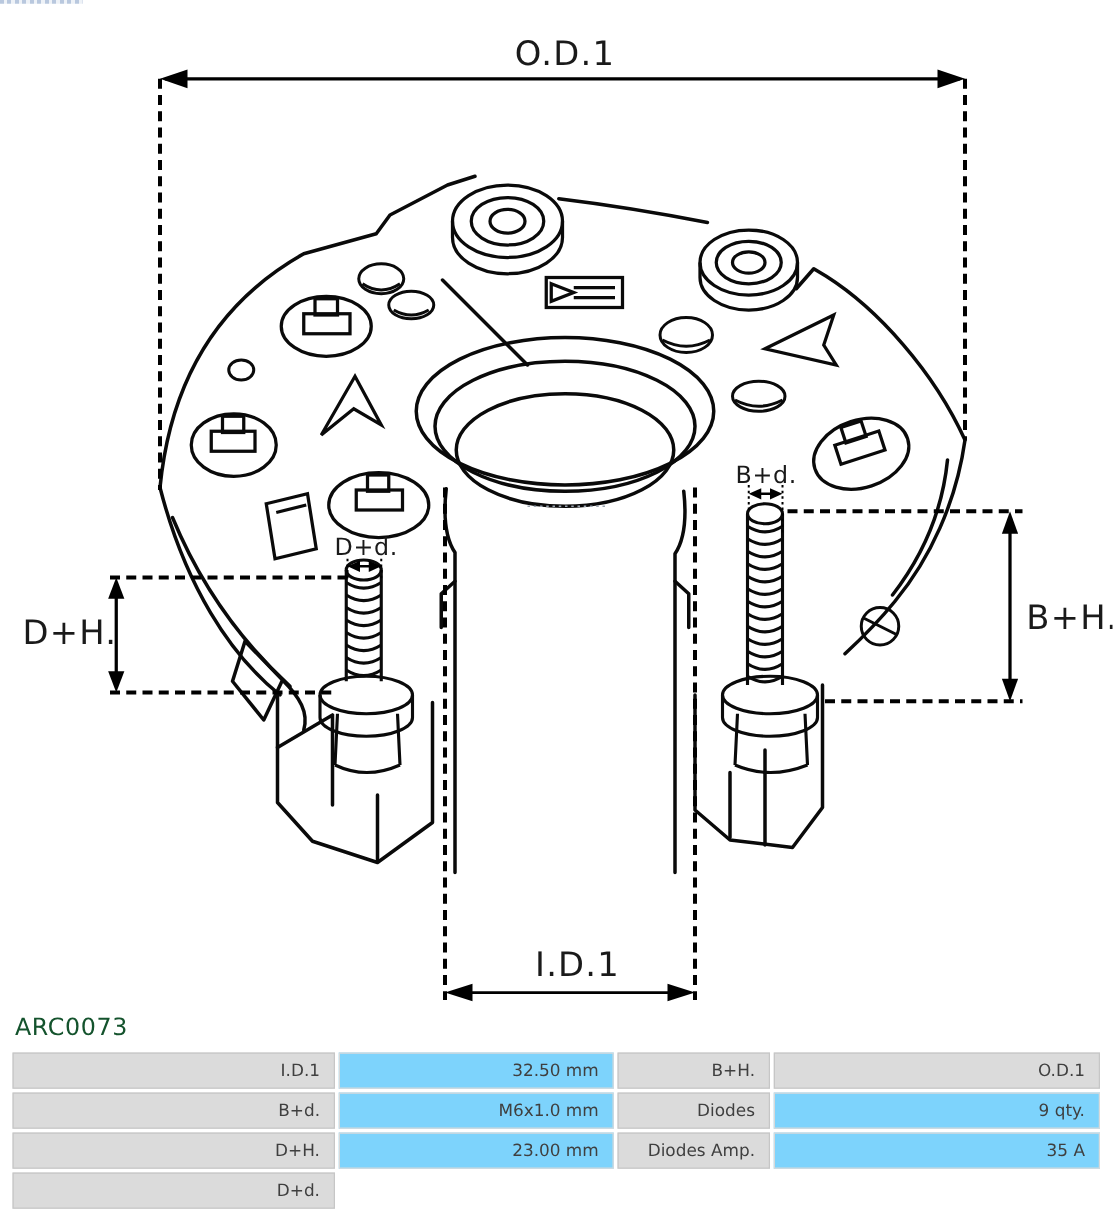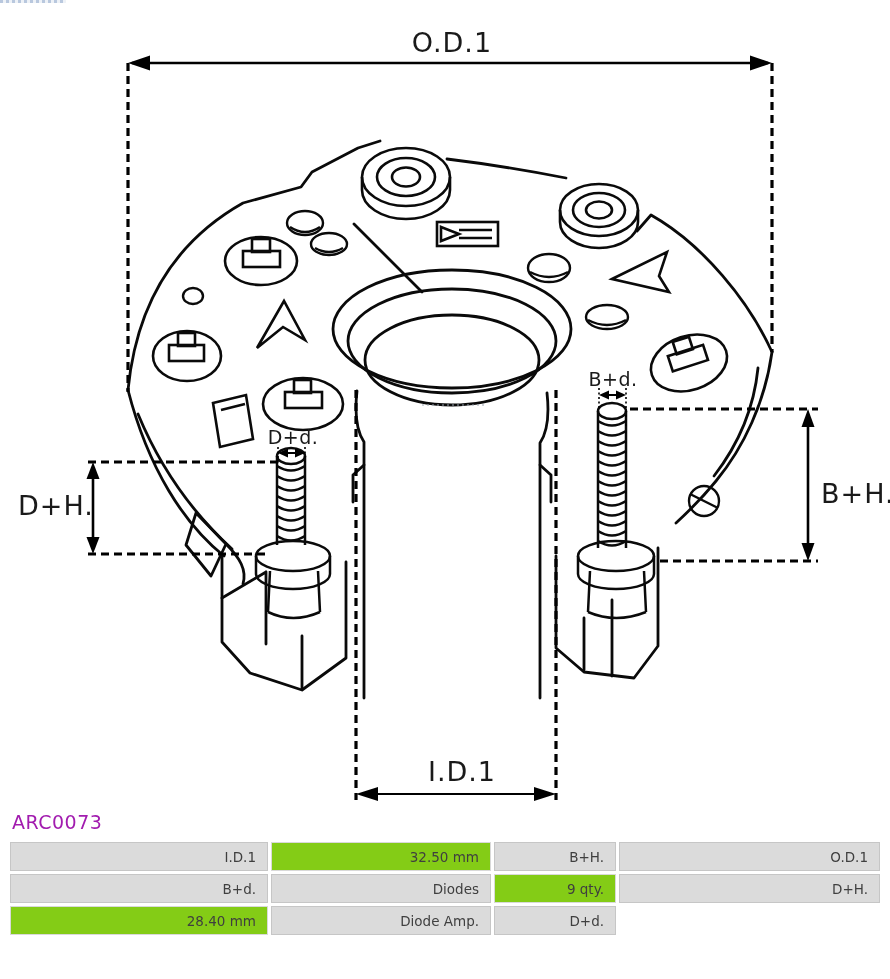--- a/index.html
+++ b/index.html
@@ -6,30 +6,30 @@
   body{width:890px;height:979px;position:relative;font-family:"DejaVu Sans","Liberation Sans",sans-serif;overflow:hidden;}
 
   .logo-strip{position:absolute;top:0;left:0;width:66px;height:3px;
     background:repeating-linear-gradient(90deg,#b9c8de 0 3px,#eef2f7 3px 6px);}
 
   .drawing-wrap{position:absolute;top:0;left:0;width:890px;height:810px;}
   svg text{font-family:"DejaVu Sans","Liberation Sans",sans-serif;fill:#1a1a1a;}
   .dim-big{font-size:27px;letter-spacing:1px;}
   .dim-small{font-size:19px;letter-spacing:0.5px;}
 
-  .part-number{position:absolute;left:12px;top:811px;font-size:19px;color:#a21caf;letter-spacing:0.5px;}
+  .part-number{position:absolute;left:12px;top:811px;font-size:19px;color:#14532d;letter-spacing:0.5px;}
 
   .spec-table{position:absolute;left:10px;top:842px;width:870px;
     display:grid;grid-template-columns:258px 220px 122px 261px;
     grid-auto-rows:29px;row-gap:3px;column-gap:3px;
     font-size:13.5px;color:#3f3f3f;}
   .cell{box-sizing:border-box;display:flex;align-items:center;justify-content:flex-end;
     padding-right:11px;border:1px solid #cfcfcf;}
   .cell.label{background:#dbdbdb;border-color:#c6c6c6;}
-  .cell.value{background:#84cc16;border-color:#d9d9d9;}
+  .cell.value{background:#7dd3fc;border-color:#d9d9d9;}
 </style>
 </head>
 <body>
 
 <div class="logo-strip"></div>
 
 <div class="drawing-wrap">
 <svg width="890" height="810" viewBox="0 0 890 810">
   <g fill="none" stroke="#0a0a0a" stroke-width="2.8" stroke-linecap="round" stroke-linejoin="round">
 
@@ -200,21 +200,23 @@
 
 <div class="part-number">ARC0073</div>
 
 <div class="spec-table">
   <div class="cell label">I.D.1</div>
   <div class="cell value">32.50 mm</div>
   <div class="cell label">B+H.</div>
 
   <div class="cell label">O.D.1</div>
   <div class="cell label">B+d.</div>
+  <div class="cell value">M6x1.0 mm</div>
 
   <div class="cell label">Diodes</div>
   <div class="cell value">9 qty.</div>
   <div class="cell label">D+H.</div>
-  <div class="cell value">28.40 mm</div>
-
-  <div class="cell label">Diode Amp.</div>
+  <div class="cell value">23.00 mm</div>
+
+  <div class="cell label">Diodes Amp.</div>
+  <div class="cell value">35 A</div>
   <div class="cell label">D+d.</div>
 </div>
 
 </body></html>

